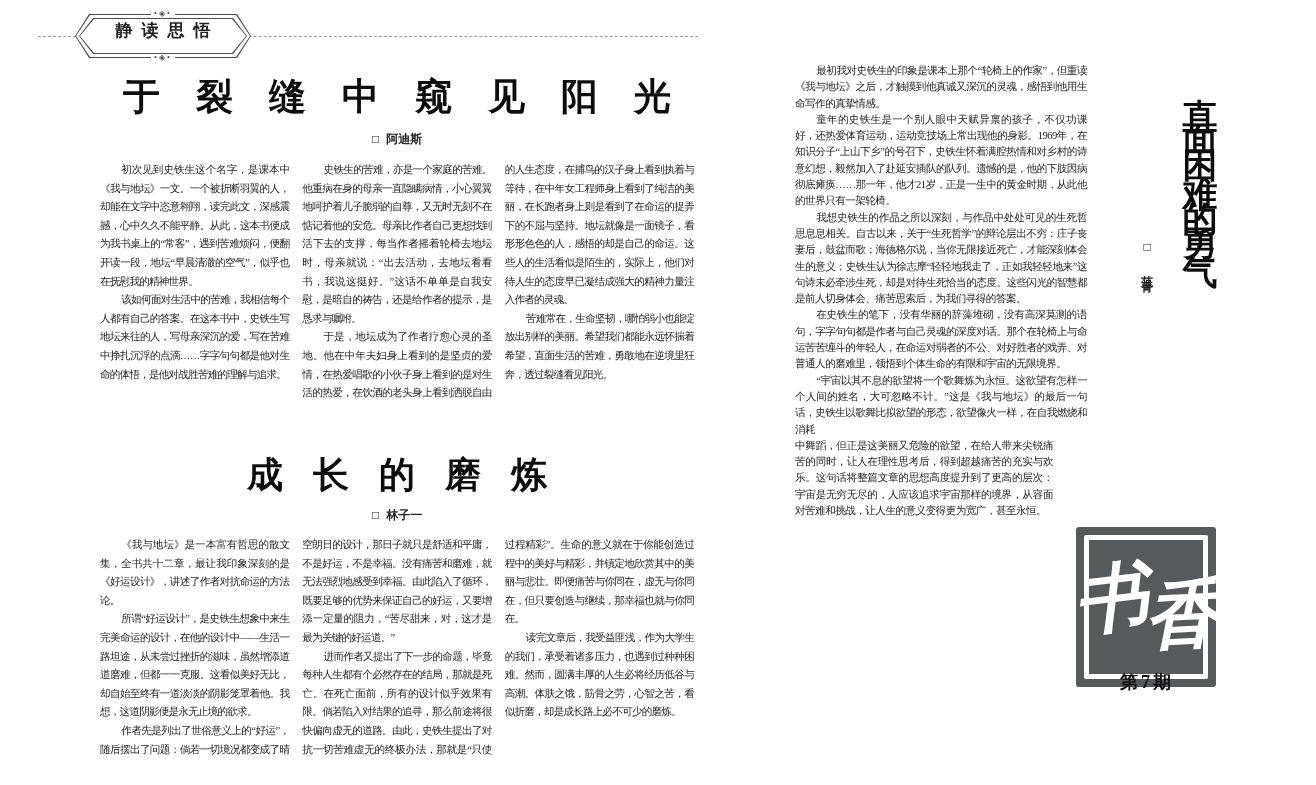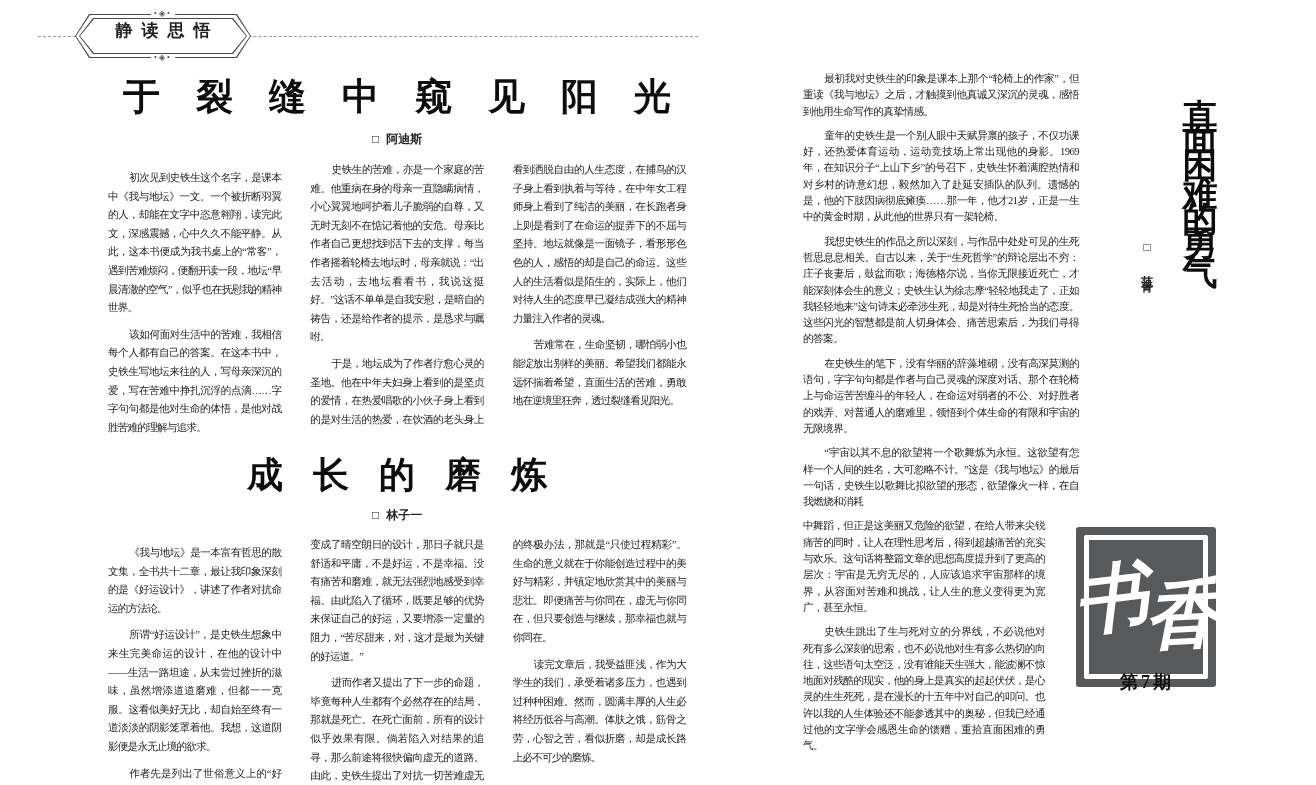--- a/index.html
+++ b/index.html
@@ -18,21 +18,21 @@
   .badge-text{font-size:17px;font-weight:bold;letter-spacing:9px;margin-right:-9px;color:#222;}
   .badge .orn{position:absolute;left:50%;transform:translateX(-50%);font-size:8px;color:#4c4c4c;background:#fff;padding:0 3px;letter-spacing:2px;line-height:8px;}
   .badge .orn-top{top:-4px;}
   .badge .orn-bottom{bottom:-4px;}
   
   .headline{margin:0;text-align:center;font-weight:bold;color:#0d0d0d;}
   .spaced{display:inline-block;}
   .byline{text-align:center;font-family:"Liberation Sans","DejaVu Sans",sans-serif;font-size:12px;font-weight:bold;color:#222;}
   .byline .sq{margin-right:7px;font-weight:normal;}
   .bodytext{text-align:justify;color:#1c1c1c;}
-  .bodytext p{margin:8px;text-indent:2em;}
+  .bodytext p{margin:0;text-indent:2em;}
   .noindent{text-indent:0 !important;}
   
   .art1{position:absolute;left:100px;top:70px;width:594px;}
   .art1 .headline{font-size:37px;line-height:54px;}
   .art1 .spaced{letter-spacing:36px;margin-right:-36px;}
   .art1 .byline{margin-top:7px;}
   .art1 .bodytext{margin-top:13px;column-count:3;column-gap:13px;font-size:10.6px;line-height:18.6px;letter-spacing:-0.8px;}
   
   .art2{position:absolute;left:100px;top:449px;width:594px;}
   .art2 .headline{font-size:36px;line-height:52px;}
@@ -107,21 +107,20 @@
   <section class="art3">
     <div class="bodytext">
       <p>最初我对史铁生的印象是课本上那个“轮椅上的作家”，但重读《我与地坛》之后，才触摸到他真诚又深沉的灵魂，感悟到他用生命写作的真挚情感。</p>
       <p>童年的史铁生是一个别人眼中天赋异禀的孩子，不仅功课好，还热爱体育运动，运动竞技场上常出现他的身影。1969年，在知识分子“上山下乡”的号召下，史铁生怀着满腔热情和对乡村的诗意幻想，毅然加入了赴延安插队的队列。遗憾的是，他的下肢因病彻底瘫痪……那一年，他才21岁，正是一生中的黄金时期，从此他的世界只有一架轮椅。</p>
       <p>我想史铁生的作品之所以深刻，与作品中处处可见的生死哲思息息相关。自古以来，关于“生死哲学”的辩论层出不穷：庄子丧妻后，鼓盆而歌；海德格尔说，当你无限接近死亡，才能深刻体会生的意义；史铁生认为徐志摩“轻轻地我走了，正如我轻轻地来”这句诗未必牵涉生死，却是对待生死恰当的态度。这些闪光的智慧都是前人切身体会、痛苦思索后，为我们寻得的答案。</p>
       <p>在史铁生的笔下，没有华丽的辞藻堆砌，没有高深莫测的语句，字字句句都是作者与自己灵魂的深度对话。那个在轮椅上与命运苦苦缠斗的年轻人，在命运对弱者的不公、对好胜者的戏弄、对普通人的磨难里，领悟到个体生命的有限和宇宙的无限境界。</p>
       <p>“宇宙以其不息的欲望将一个歌舞炼为永恒。这欲望有怎样一个人间的姓名，大可忽略不计。”这是《我与地坛》的最后一句话，史铁生以歌舞比拟欲望的形态，欲望像火一样，在自我燃烧和消耗</p>
     </div>
     <div class="bodytext flow-narrow">
       <p class="noindent">中舞蹈，但正是这美丽又危险的欲望，在给人带来尖锐痛苦的同时，让人在理性思考后，得到超越痛苦的充实与欢乐。这句话将整篇文章的思想高度提升到了更高的层次：宇宙是无穷无尽的，人应该追求宇宙那样的境界，从容面对苦难和挑战，让人生的意义变得更为宽广，甚至永恒。</p>
-      <p>史铁生跳出了生与死对立的分界线，不必说他对死有多么深刻的思索，也不必说他对生有多么热切的向往，这些语句太空泛，没有谁能天生强大，能波澜不惊地面对残酷的现实，他的身上是真实的起起伏伏，是心灵的生生死死，是在漫长的十五年中对自己的叩问。也许以我的人生体验还不能参透其中的奥秘，但我已经通过他的文字学会感恩生命的馈赠，重拾直面困难的勇气。</p>
     </div>
   </section>
 
   <div class="art3-byline">
     <span class="sq">□</span><span>范菁</span>
   </div>
 
   <div class="art3-title">直面困难的勇气</div>
 
   <div class="seal">

